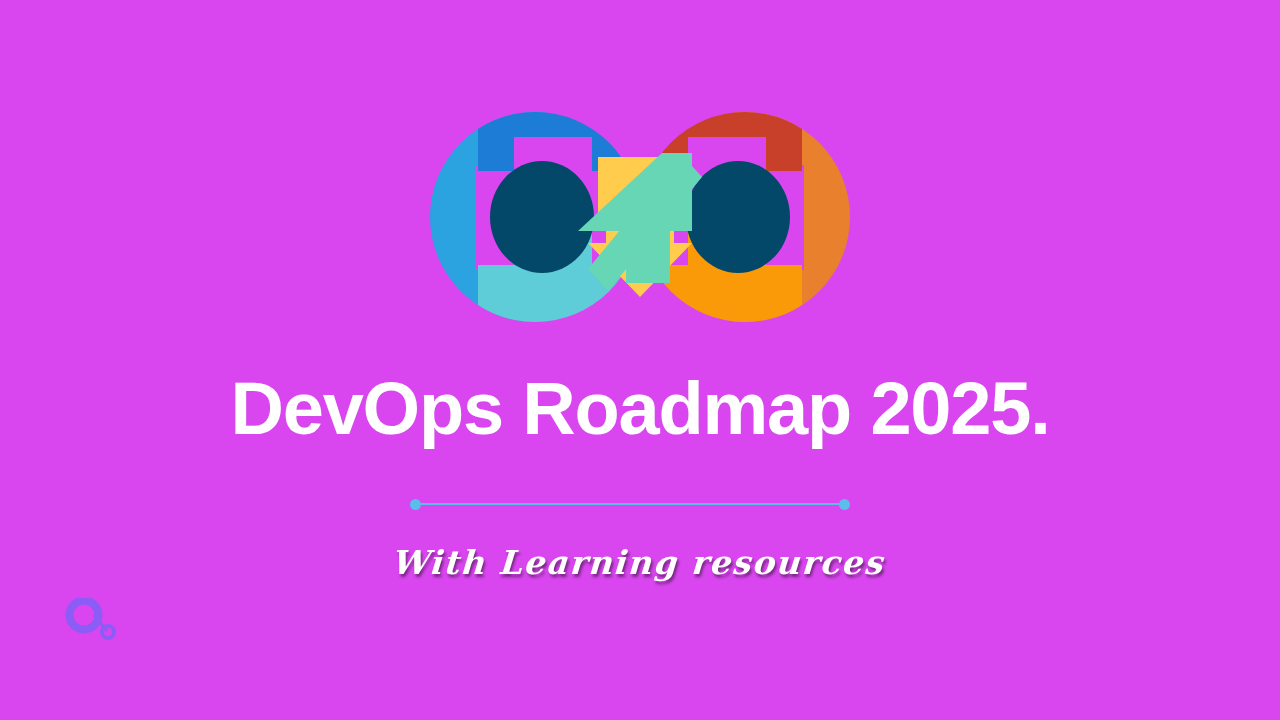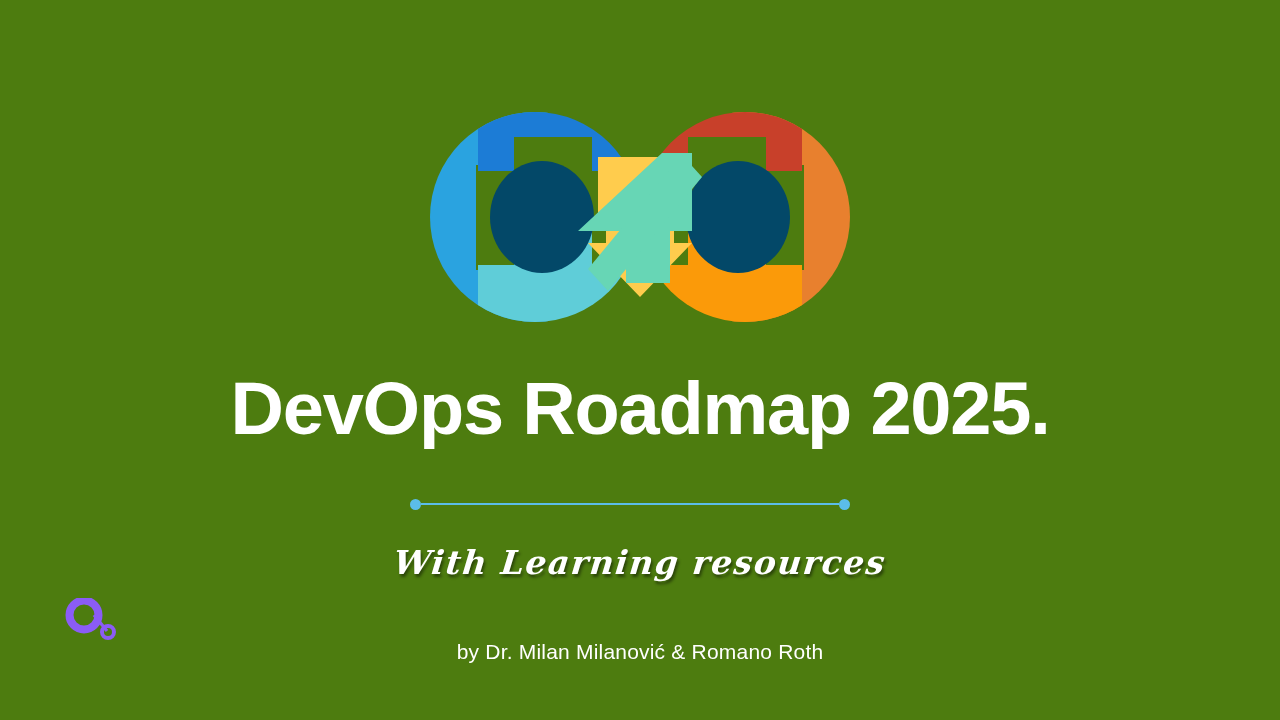--- a/index.html
+++ b/index.html
@@ -12,21 +12,21 @@
     height: 720px;
     overflow: hidden;
     background: #034868;
     font-family: "Liberation Sans", sans-serif;
     position: relative;
   }
 
   #slide {
     position: absolute;
     inset: 0;
-    background: #4d7c0f;
+    background: #d946ef;
   }
 
   
   #devops-logo {
     position: absolute;
     left: 430px;
     top: 95px;
     width: 420px;
     height: 245px;
   }
@@ -202,21 +202,20 @@
   <div id="title">DevOps Roadmap 2025.</div>
 
   <div id="divider">
     <span class="dot"></span>
     <span class="rule"></span>
     <span class="dot"></span>
   </div>
 
   <div id="subtitle">With Learning resources</div>
 
-  <div id="byline">by Dr. Milan Milanović  &amp; Romano Roth</div>
 
   <div id="brand-logo">
     <div id="brand-mark">
       <svg viewBox="0 0 56 48" xmlns="http://www.w3.org/2000/svg" aria-hidden="true">
         <line x1="30" y1="17" x2="43" y2="33" stroke="#8B5CF6" stroke-width="3.2"></line>
         <circle cx="20" cy="17" r="14.5" fill="none" stroke="#8B5CF6" stroke-width="8"></circle>
         <circle cx="44" cy="34" r="6" fill="none" stroke="#8B5CF6" stroke-width="4"></circle>
       </svg>
     </div>
   </div>

